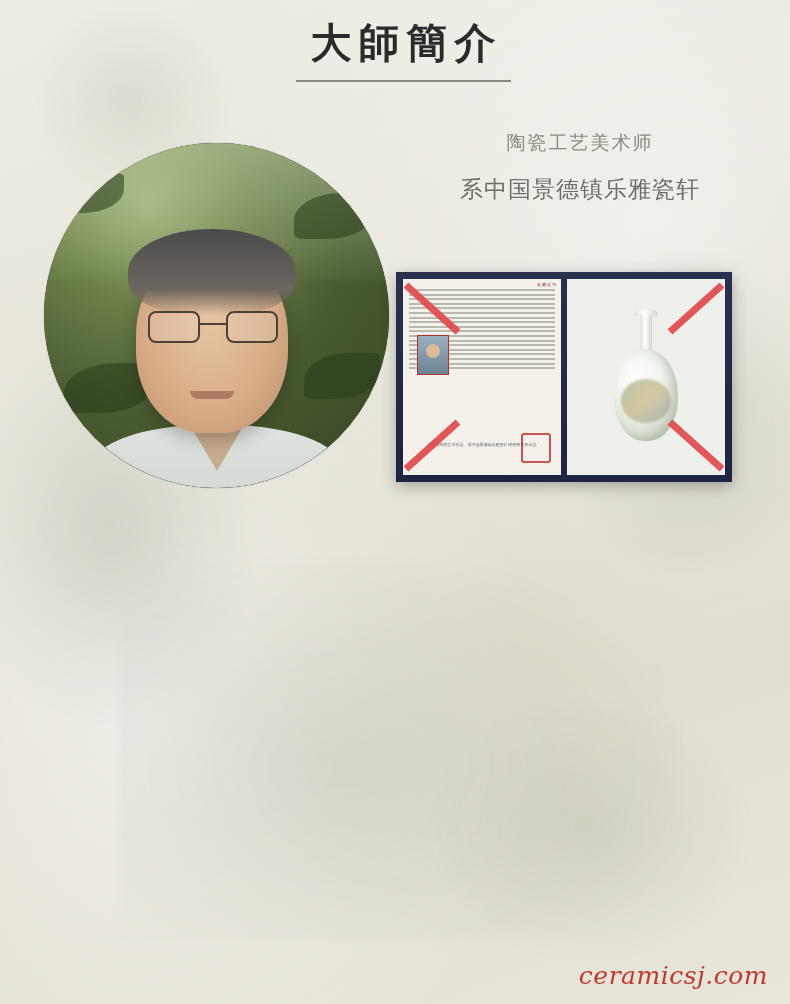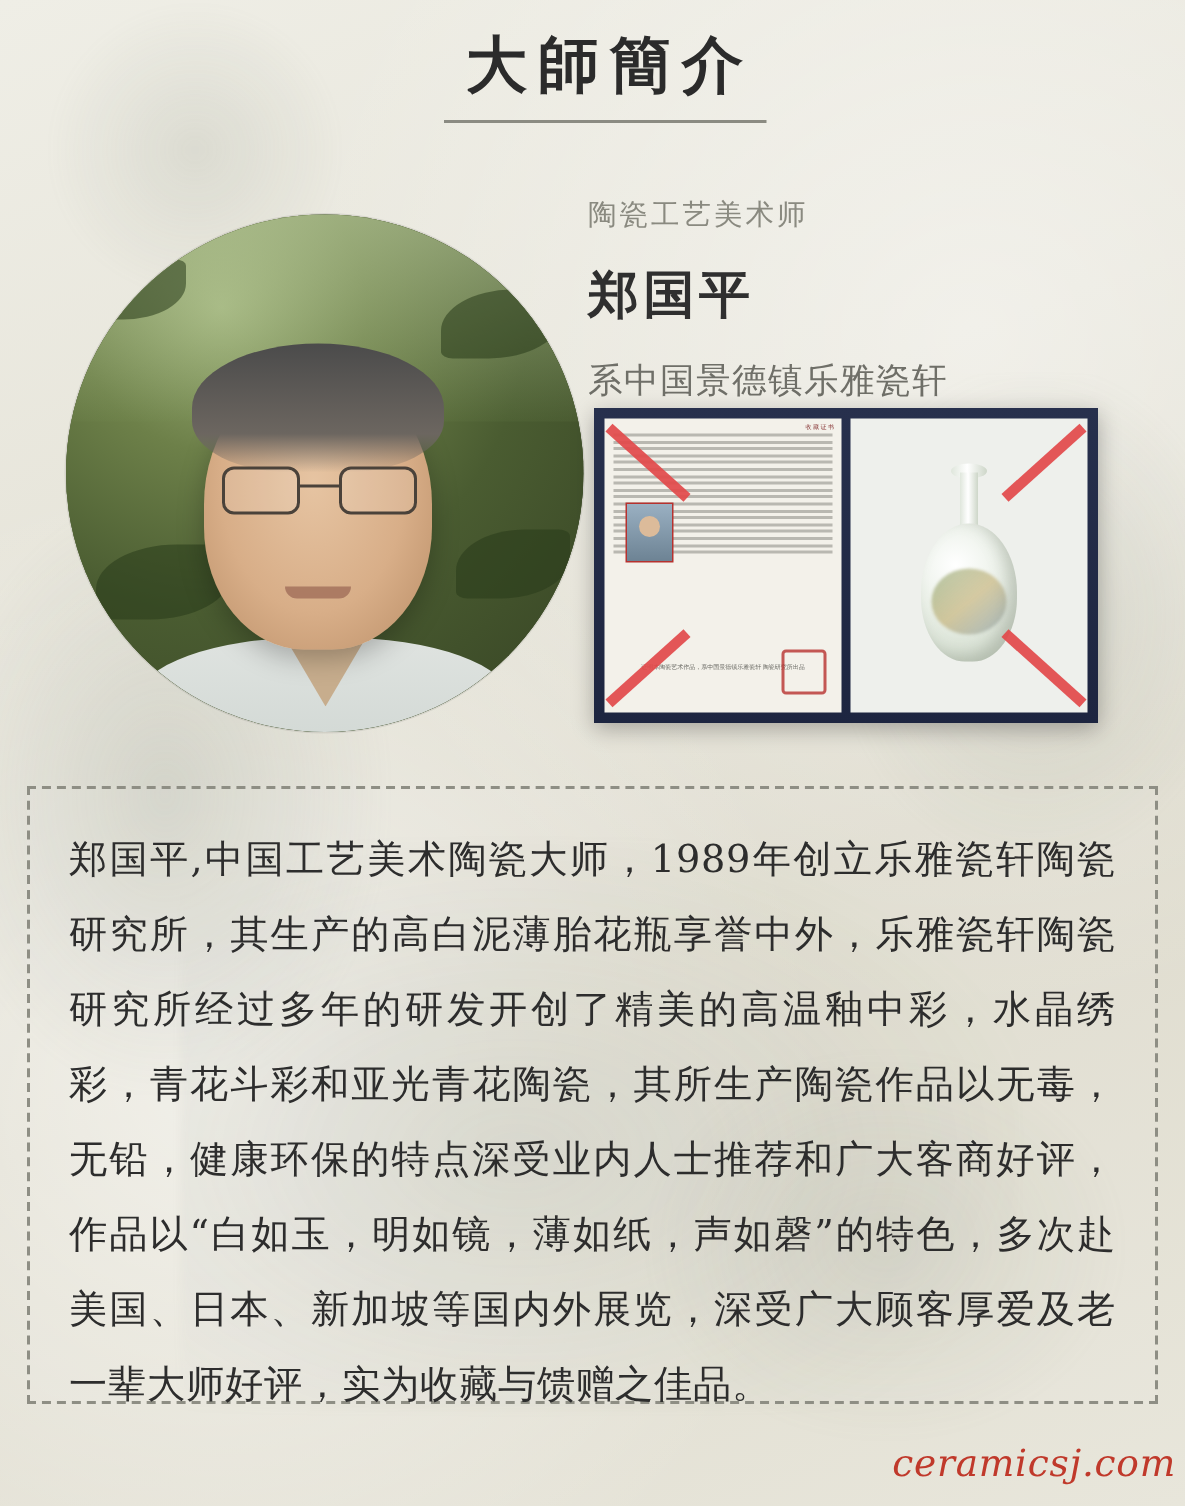--- a/index.html
+++ b/index.html
@@ -180,24 +180,24 @@
     position: absolute;
     left: 98px; top: 0;
     width: 54px; height: 46px;
     background: #c7ad8d;
     clip-path: polygon(50% 100%, 0 0, 100% 0);
   }
 
   
   .meta {
     position: absolute;
-    left: 392px;
+    left: 405px;
     top: 130px;
     width: 350px;
-    text-align: left;
+    text-align: center;
   }
   .meta .role {
     font-family: "DejaVu Serif", "Liberation Serif", serif;
     font-size: 19px;
     letter-spacing: 2px;
     color: #8a8a80;
   }
   .meta .name {
     margin-top: 18px;
     font-family: "DejaVu Serif", "Liberation Serif", serif;
@@ -355,21 +355,21 @@
     font-size: 25.5px;
     line-height: 50px;
     color: #2d2d2d;
     letter-spacing: 0.5px;
     text-align: justify;
   }
 
   
   .footer {
     position: absolute;
-    right: 6px;
+    right: 22px;
     bottom: 14px;
     text-align: right;
   }
   .brand {
     font-family: "DejaVu Serif", "Liberation Serif", serif;
     font-size: 25px;
     font-style: italic;
     color: #c0392b;
     letter-spacing: 0.5px;
   }
@@ -403,21 +403,20 @@
     <div class="glasses">
       <div class="lens l"></div>
       <div class="lens r"></div>
       <div class="bridge"></div>
     </div>
     <div class="mouth"></div>
   </div>
 
   <div class="meta">
     <div class="role">陶瓷工艺美术师</div>
-    <div class="name">郑国平</div>
     <div class="honor">系中国景德镇乐雅瓷轩</div>
   </div>
 
   <div class="certificate">
     <div class="cert-page left">
       <div class="cert-hdr">收藏证书</div>
       <div class="cert-lines">
         <i></i>
           <i></i>
           <i></i>
@@ -448,21 +447,18 @@
       <div class="vase">
         <div class="lip"></div>
         <div class="neck"></div>
         <div class="body"></div>
       </div>
       <div class="ribbon r3"></div>
       <div class="ribbon r4"></div>
     </div>
   </div>
 
-  <div class="bio-box">
-    <div class="bio-text">郑国平,中国工艺美术陶瓷大师，1989年创立乐雅瓷轩陶瓷研究所，其生产的高白泥薄胎花瓶享誉中外，乐雅瓷轩陶瓷研究所经过多年的研发开创了精美的高温釉中彩，水晶绣彩，青花斗彩和亚光青花陶瓷，其所生产陶瓷作品以无毒，无铅，健康环保的特点深受业内人士推荐和广大客商好评，作品以“白如玉，明如镜，薄如纸，声如磬”的特色，多次赴美国、日本、新加坡等国内外展览，深受广大顾客厚爱及老一辈大师好评，实为收藏与馈赠之佳品。</div>
-  </div>
 
   <div class="footer">
     <div class="brand" style="color: rgb(192, 57, 43);">ceramicsj.com</div>
   </div>
 
 </div>
 
 </body></html>

